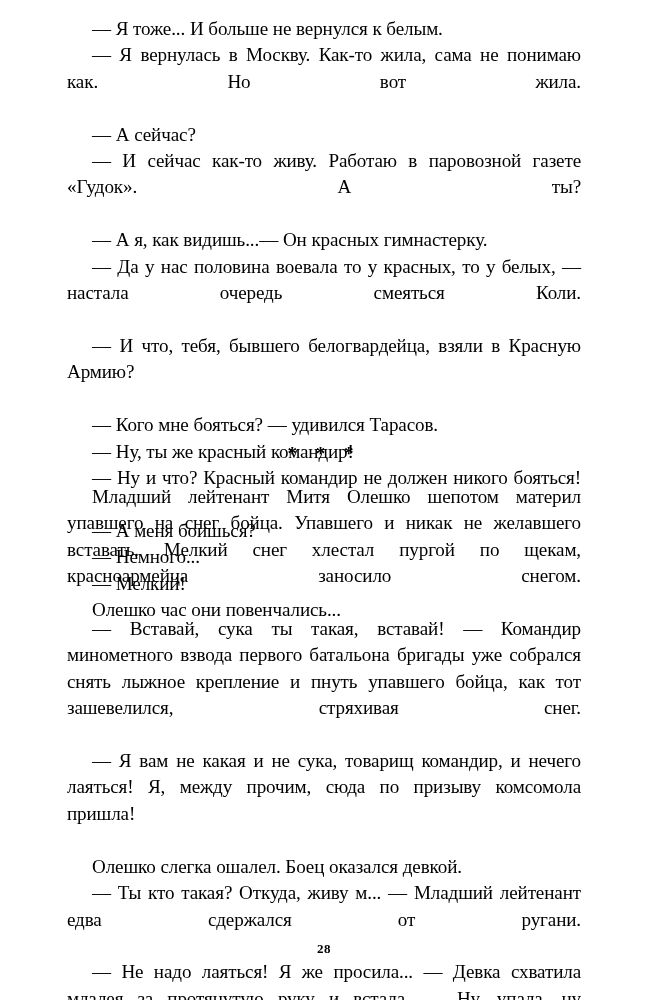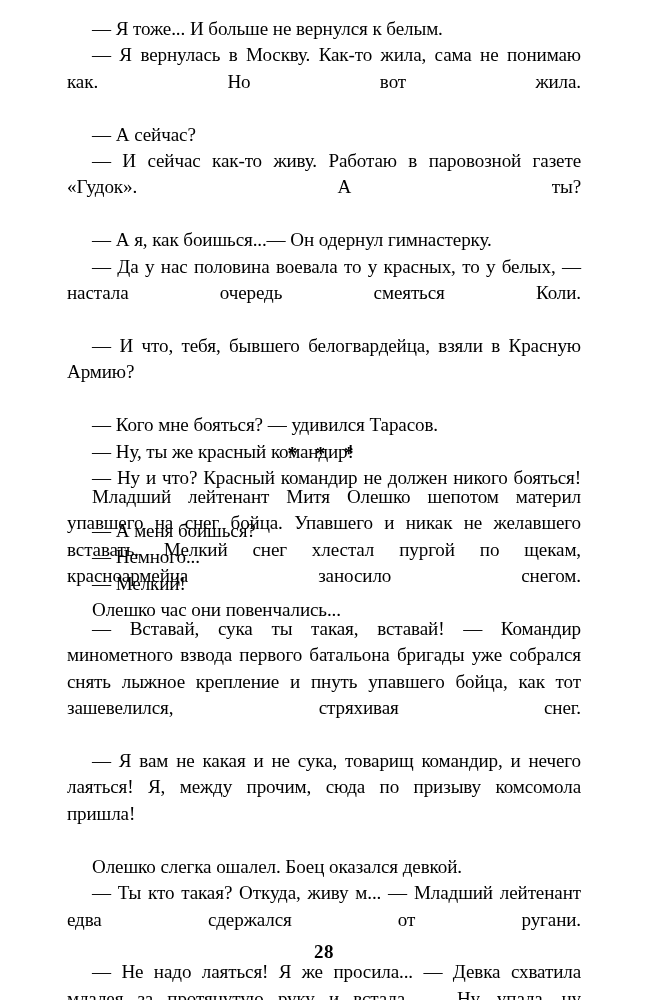--- a/index.html
+++ b/index.html
@@ -77,36 +77,36 @@
     top: 484px;
     width: 514px;
   }
 
   .folio {
     position: absolute;
     left: 0;
     top: 941px;
     width: 648px;
     text-align: center;
-    font-size: 19px;
+    font-size: 13px;
     font-weight: 700;
     letter-spacing: 0.4px;
   }
 </style>
 </head>
 <body>
 
 <div class="page">
 
   <div class="text-block">
     <p class="para nojustify">— Я тоже... И больше не вернулся к белым.</p>
     <p class="para">— Я вернулась в Москву. Как-то жила, сама не понимаю как. Но вот жила.</p>
     <p class="para nojustify">— А сейчас?</p>
     <p class="para">— И сейчас как-то живу. Работаю в паровозной газете «Гудок». А ты?</p>
-    <p class="para nojustify">— А я, как боишься...— Он одернул гимнастерку.</p>
+    <p class="para nojustify">— А я, как видишь...— Он красных гимнастерку.</p>
     <p class="para">— Да у нас половина воевала то у красных, то у белых, — настала очередь смеяться Коли.</p>
     <p class="para">— И что, тебя, бывшего белогвардейца, взяли в Красную Армию?</p>
     <p class="para nojustify">— Кого мне бояться? — удивился Тарасов.</p>
     <p class="para nojustify">— Ну, ты же красный командир!</p>
     <p class="para">— Ну и что? Красный командир не должен никого бояться!</p>
     <p class="para nojustify">— А меня боишься?</p>
     <p class="para nojustify">— Немного...</p>
     <p class="para nojustify">— Мелкий!</p>
     <p class="para nojustify">Олешко час они повенчались...</p>
   </div>

